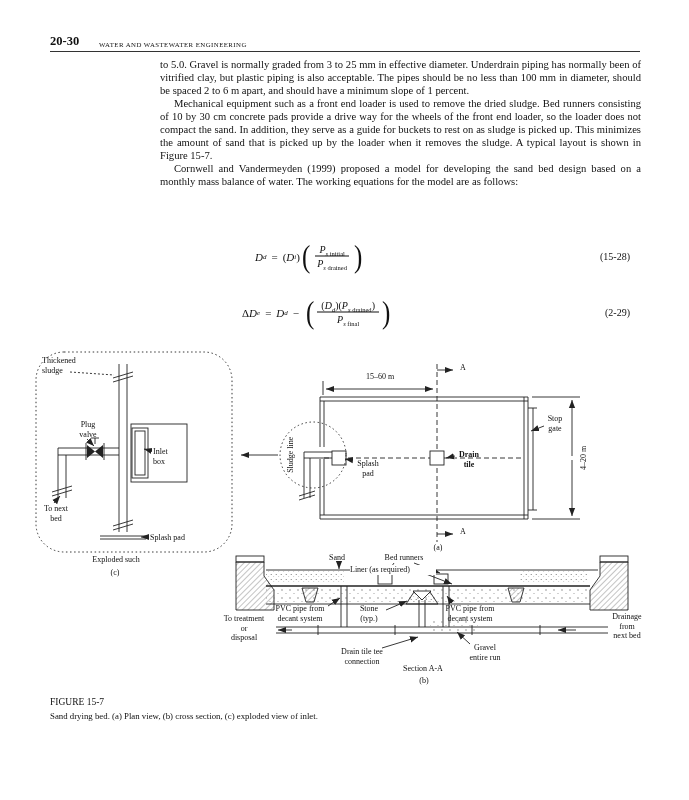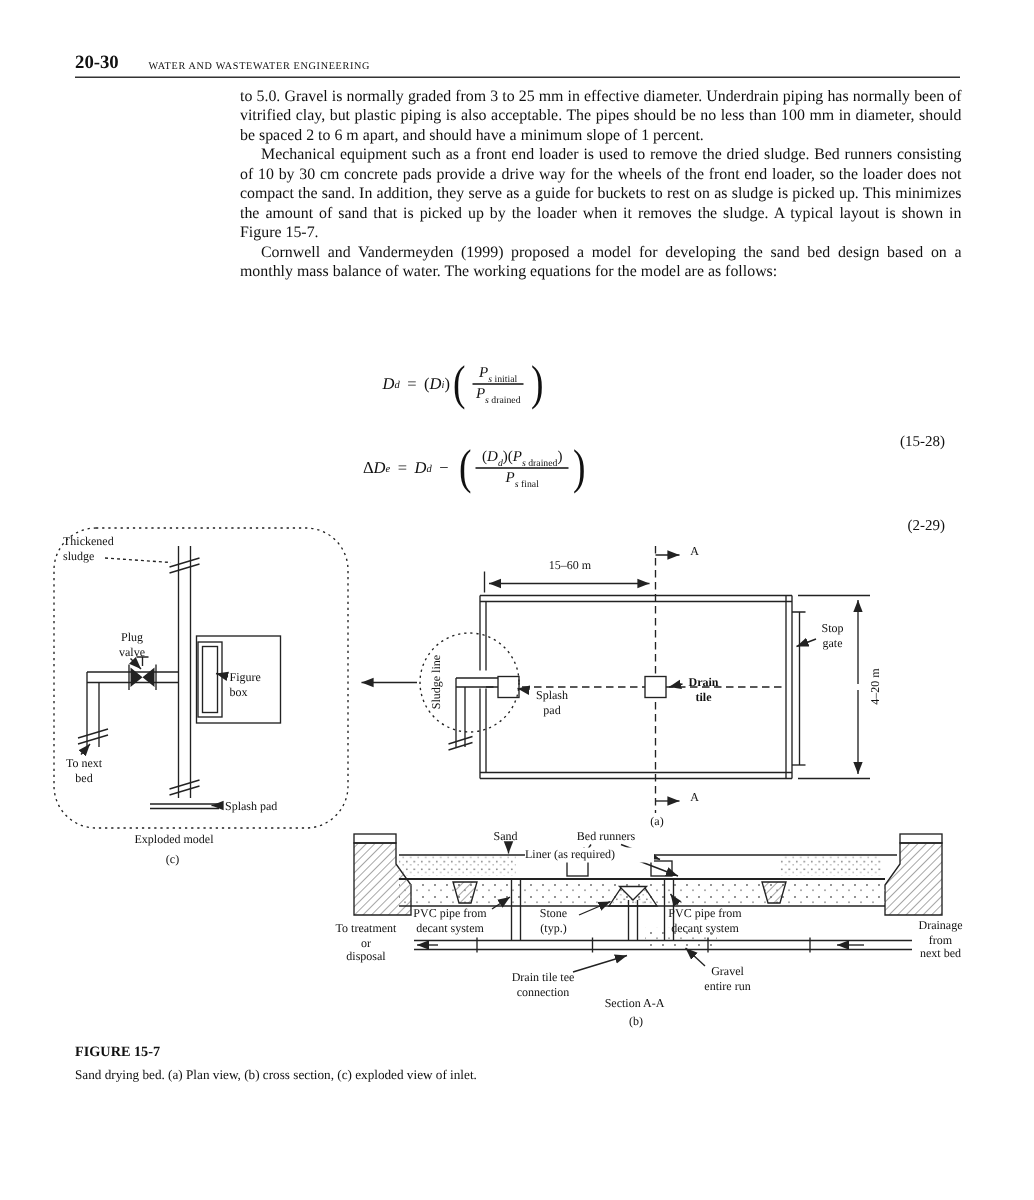--- a/index.html
+++ b/index.html
@@ -22,32 +22,32 @@
   .eqbody{position:absolute;top:50%;transform:translateY(-50%);display:flex;align-items:center;font-size:11px;}
   #eq1 .eqbody{left:95px;} #eq2 .eqbody{left:82px;}
   .var{font-style:italic;} .rom{font-style:normal;}
   .op{font-style:normal;margin:0 5px;}
   .eqbody sub{font-size:7px;line-height:0;}
   .bigp{display:inline-block;font-size:25px;font-weight:300;line-height:1;transform:scaleY(1.3);margin:0 2px;}
   .frac{display:inline-flex;flex-direction:column;align-items:center;font-size:10px;margin:0 1px;}
   .frac .num{padding:0 4px 1px;border-bottom:1px solid #111;}
   .frac .den{padding:1px 4px 0;}
   .frac sub{font-size:6.5px;}
-  .eqnum{position:absolute;right:10px;top:50%;transform:translateY(-50%);font-size:10px;margin-top:39px;}
+  .eqnum{position:absolute;right:10px;top:50%;transform:translateY(-50%);font-size:10px;}
 
   
   .figure{position:absolute;left:0;top:348px;width:689px;height:352px;}
   .figure svg{position:absolute;left:0;top:0;}
   .lbl{position:absolute;font-size:8px;line-height:9.5px;white-space:pre-line;text-align:center;}
   .lbl.tl{text-align:left;}
   .lbl.bg{background:#fff;}
   .lbl.rot{transform:rotate(-90deg);}
 
   
-  .figlabel{position:absolute;left:50px;top:697px;font-size:9.5px;font-weight:bold;text-align:right;}
+  .figlabel{position:absolute;left:50px;top:697px;font-size:9.5px;font-weight:normal;text-align:right;}
   .figcaption{position:absolute;left:50px;top:711px;font-size:8.8px;width:560px;}
 </style>
 </head>
 <body>
 
 <div class="page">
 
   <div class="pagenum">20-30</div>
   <div class="runhead">WATER AND WASTEWATER ENGINEERING</div>
   <div class="headrule"></div>
@@ -227,26 +227,26 @@
         <line x1="452" y1="255" x2="447" y2="248" marker-end="url(#arr)"></line>
         <line x1="382" y1="300" x2="418" y2="289" marker-end="url(#arr)"></line>
         <line x1="470" y1="296" x2="457" y2="284" marker-end="url(#arr)"></line>
       </g>
     </svg>
 
     <div class="lbl tl" style="left:42px;top:8px;width:46px;">Thickened
 sludge</div>
     <div class="lbl" style="left:70px;top:72px;width:36px;">Plug
 valve</div>
-    <div class="lbl tl bg" style="left:153px;top:99px;width:28px;">Figure
+    <div class="lbl tl bg" style="left:153px;top:99px;width:28px;">Inlet
 box</div>
     <div class="lbl" style="left:34px;top:156px;width:44px;">To next
 bed</div>
     <div class="lbl tl" style="left:150px;top:185px;width:46px;">Splash pad</div>
-    <div class="lbl" style="left:74px;top:207px;width:84px;">Exploded model</div>
+    <div class="lbl" style="left:74px;top:207px;width:84px;">Exploded such</div>
     <div class="lbl" style="left:100px;top:220px;width:30px;">(c)</div>
 
     <div class="lbl" style="left:352px;top:24px;width:56px;">15–60 m</div>
     <div class="lbl" style="left:457px;top:15px;width:12px;">A</div>
     <div class="lbl" style="left:538px;top:66px;width:34px;">Stop
 gate</div>
     <div class="lbl" style="left:452px;top:102px;width:34px;font-weight:bold;">Drain
 tile</div>
     <div class="lbl" style="left:348px;top:111px;width:40px;">Splash
 pad</div>

